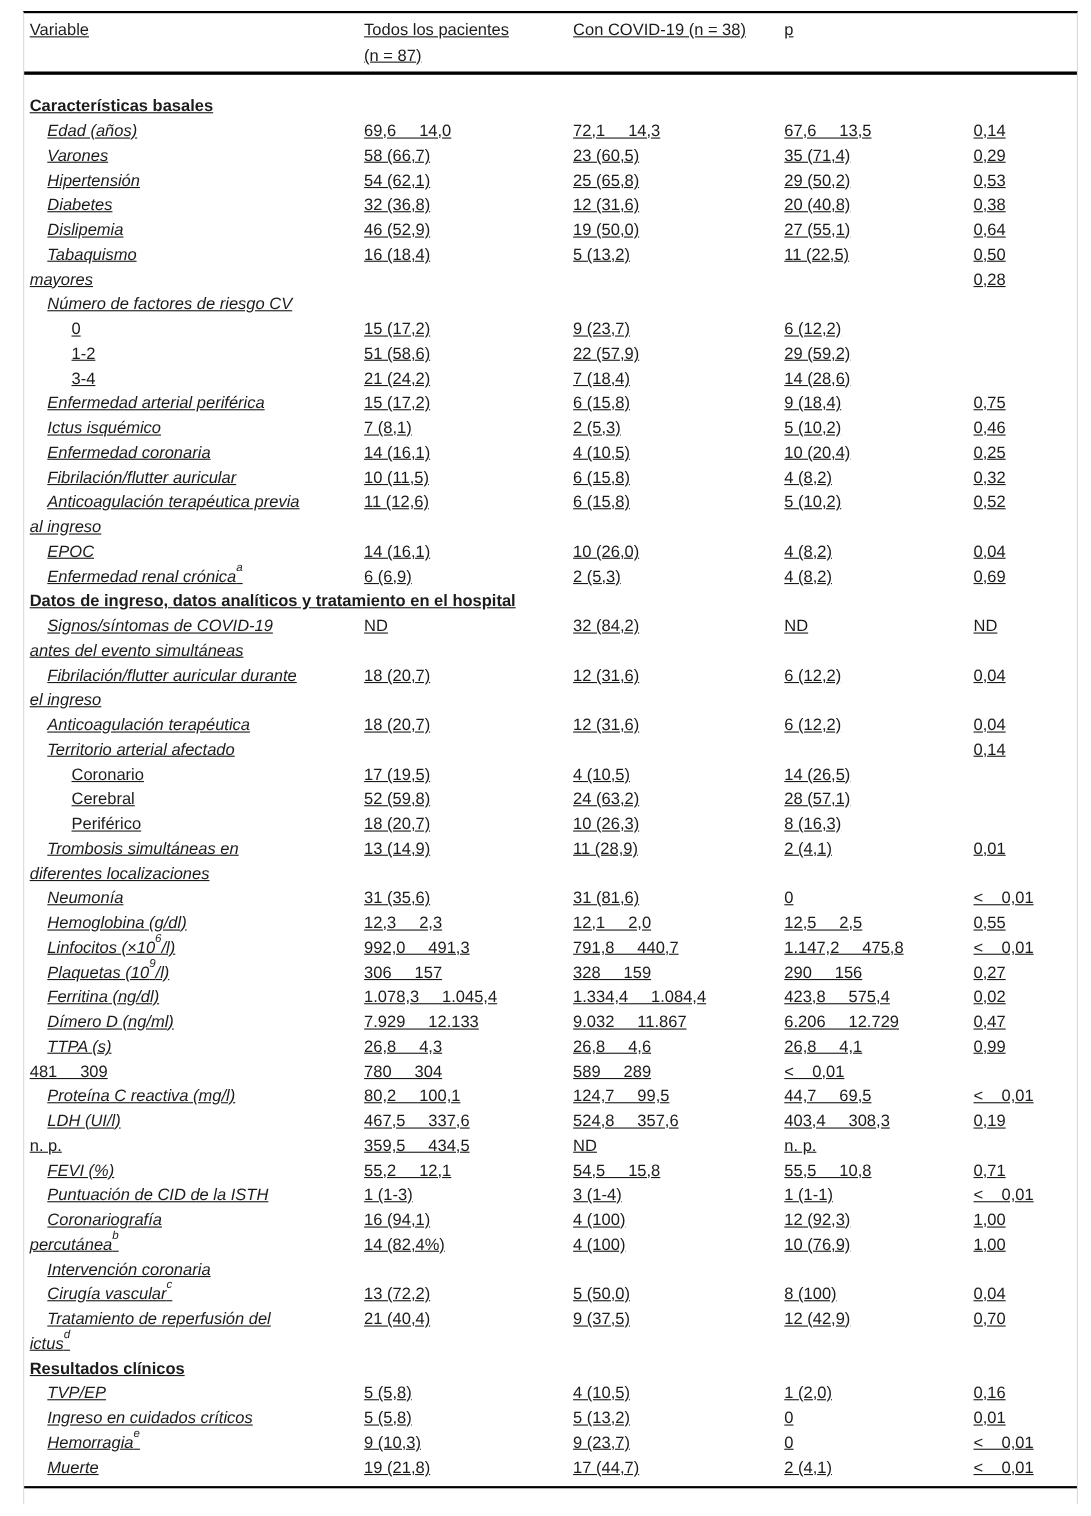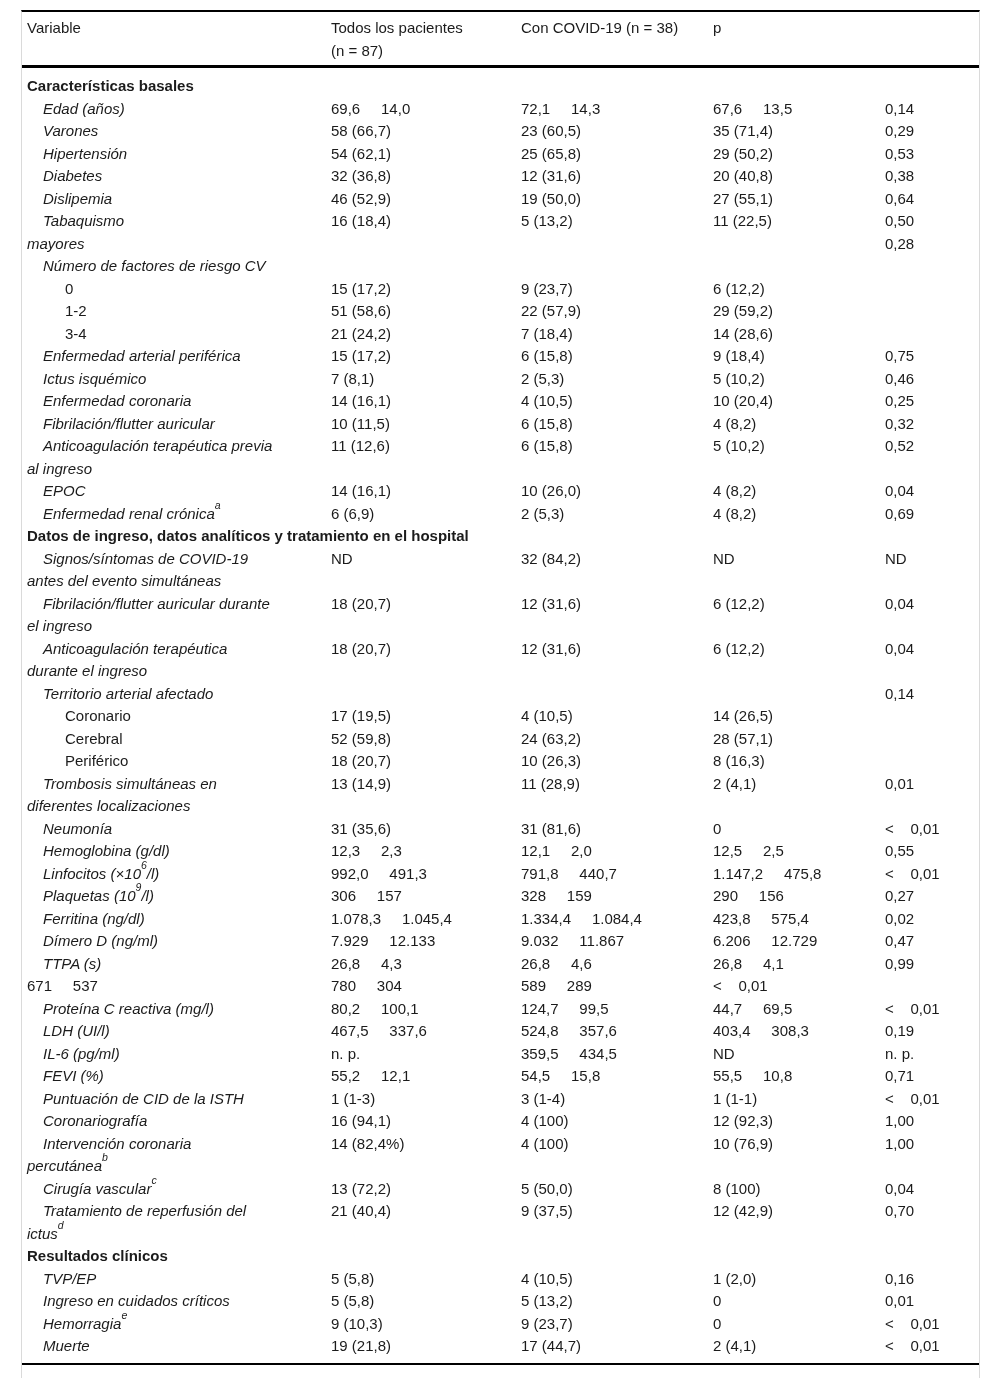--- a/index.html
+++ b/index.html
@@ -10,33 +10,34 @@
   html,body{margin:0;padding:0;}
   body{
     width:992px;height:1378px;overflow:hidden;background:#ffffff;
     font-family:"Liberation Sans",sans-serif;font-size:15px;color:var(--text);
   }
   #frame{
     margin:10px 16px 0 21px;width:957px;
     border-left:1px solid var(--frame);
     border-right:1px solid var(--frame);
     border-top:2px solid var(--rule);
+    text-decoration:underline;
   }
   .grid{
     display:grid;
     grid-template-columns:304px 190px 192px 172px auto;
     align-items:start;
   }
   #thead{
     padding:5px 0 3px 5px;
     border-bottom:3px solid var(--rule);
     line-height:22.5px;
   }
   #tbody{
-    padding:7px 0 5px 5px;
+    padding:18px 0 5px 5px;
     border-bottom:2px solid var(--rule);
     line-height:22.5px;
   }
   #tail{height:14px;}
   .hcell div{white-space:pre;}
   .row{display:grid;grid-template-columns:304px 190px 192px 172px auto;align-items:start;}
   .section-label{grid-column:1 / -1;font-weight:bold;}
   .label.ital{font-style:italic;}
   .ln{display:block;}
   .ln.first-var{padding-left:16px;}
@@ -242,21 +243,20 @@
           <div class="ln cont">el ingreso</div>
         </div>
         <div class="cell">18 (20,7)</div>
         <div class="cell">12 (31,6)</div>
         <div class="cell">6 (12,2)</div>
         <div class="cell">0,04</div>
       </div>
       <div class="row">
         <div class="label ital">
           <div class="ln first-var">Anticoagulación terapéutica</div>
-          <div class="ln cont">durante el ingreso</div>
         </div>
         <div class="cell">18 (20,7)</div>
         <div class="cell">12 (31,6)</div>
         <div class="cell">6 (12,2)</div>
         <div class="cell">0,04</div>
       </div>
       <div class="row">
         <div class="label ital">
           <div class="ln first-var">Territorio arterial afectado</div>
         </div>
@@ -359,21 +359,21 @@
       <div class="row">
         <div class="label ital">
           <div class="ln first-var">TTPA (s)</div>
         </div>
         <div class="cell">26,8     4,3</div>
         <div class="cell">26,8     4,6</div>
         <div class="cell">26,8     4,1</div>
         <div class="cell">0,99</div>
       </div>
       <div class="row">
-        <div class="cell">671     537</div>
+        <div class="cell">481     309</div>
         <div class="cell">780     304</div>
         <div class="cell">589     289</div>
         <div class="cell">&lt;    0,01</div>
       </div>
       <div class="row">
         <div class="label ital">
           <div class="ln first-var">Proteína C reactiva (mg/l)</div>
         </div>
         <div class="cell">80,2     100,1</div>
         <div class="cell">124,7     99,5</div>
@@ -383,23 +383,20 @@
       <div class="row">
         <div class="label ital">
           <div class="ln first-var">LDH (UI/l)</div>
         </div>
         <div class="cell">467,5     337,6</div>
         <div class="cell">524,8     357,6</div>
         <div class="cell">403,4     308,3</div>
         <div class="cell">0,19</div>
       </div>
       <div class="row">
-        <div class="label ital">
-          <div class="ln first-var">IL-6 (pg/ml)</div>
-        </div>
         <div class="cell">n. p.</div>
         <div class="cell">359,5     434,5</div>
         <div class="cell">ND</div>
         <div class="cell">n. p.</div>
       </div>
       <div class="row">
         <div class="label ital">
           <div class="ln first-var">FEVI (%)</div>
         </div>
         <div class="cell">55,2     12,1</div>
@@ -420,22 +417,22 @@
         <div class="label ital">
           <div class="ln first-var">Coronariografía</div>
         </div>
         <div class="cell">16 (94,1)</div>
         <div class="cell">4 (100)</div>
         <div class="cell">12 (92,3)</div>
         <div class="cell">1,00</div>
       </div>
       <div class="row">
         <div class="label ital">
+          <div class="ln cont">percutánea<sup>b</sup></div>
           <div class="ln first-var">Intervención coronaria</div>
-          <div class="ln cont">percutánea<sup>b</sup></div>
         </div>
         <div class="cell">14 (82,4%)</div>
         <div class="cell">4 (100)</div>
         <div class="cell">10 (76,9)</div>
         <div class="cell">1,00</div>
       </div>
       <div class="row">
         <div class="label ital">
           <div class="ln first-var">Cirugía vascular<sup>c</sup></div>
         </div>

